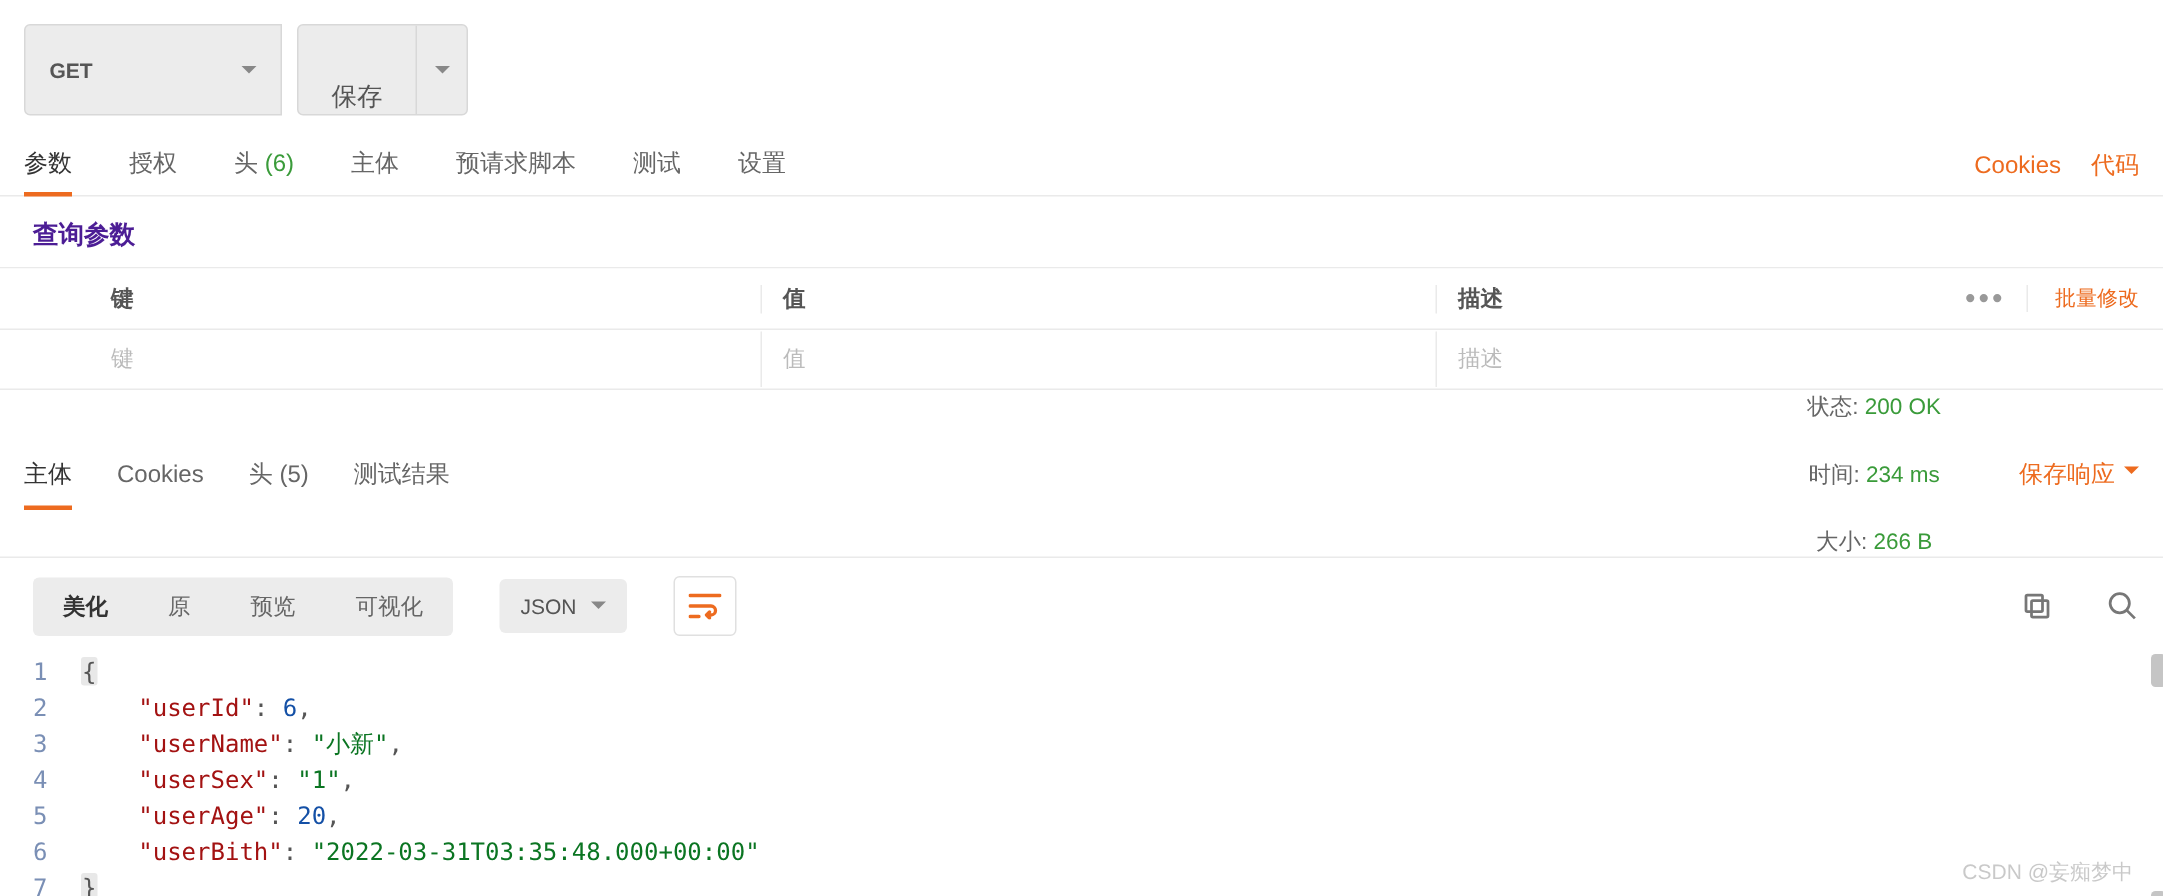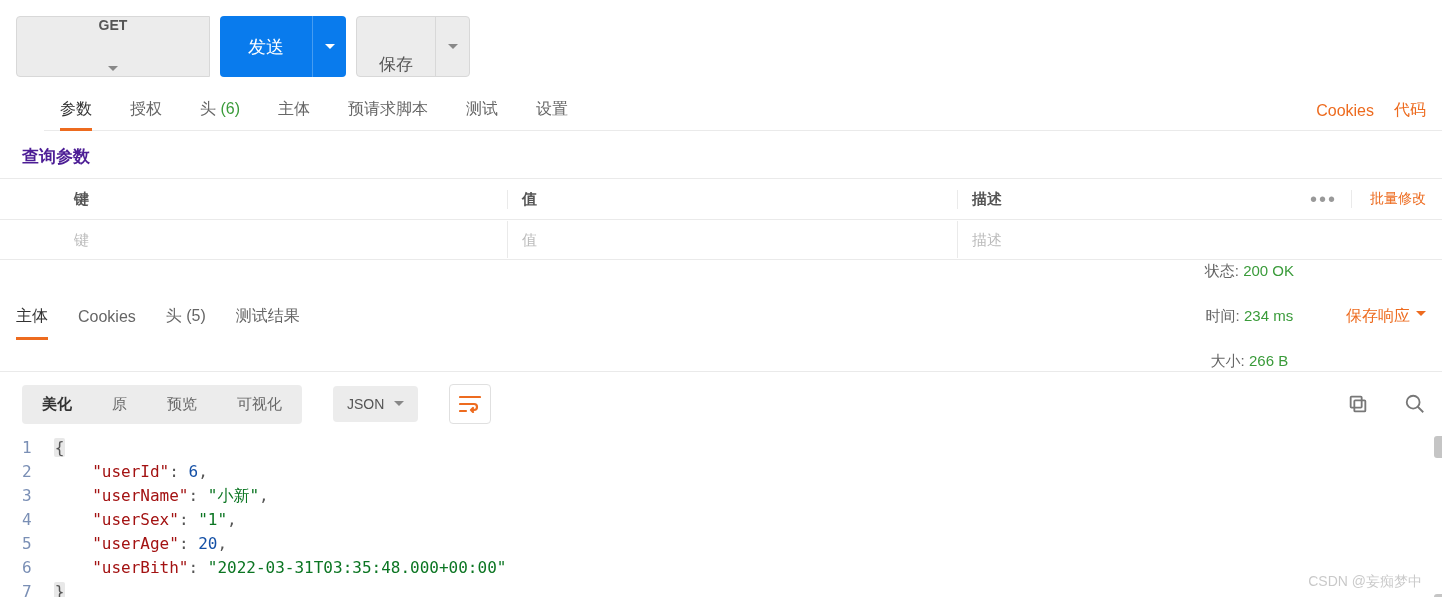--- a/index.html
+++ b/index.html
@@ -1,33 +1,33 @@
 <!DOCTYPE html>
 <html><head>
 <meta charset="utf-8">
 <style>
 * { box-sizing: border-box; margin: 0; padding: 0; }
 body { font-family: -apple-system, "Helvetica Neue", Arial, sans-serif; font-size: 14px; color: #333; background: #fff; width: 1442px; }
 
 
 .request-bar { display: flex; gap: 10px; padding: 16px 16px 14px 16px; align-items: stretch; }
-.method-select { display: flex; align-items: center; justify-content: space-between; width: 194px; background: #ececec; border: 1px solid #d8d8d8; border-radius: 4px 0 0 4px; padding: 0 16px; font-weight: 600; color: #555; cursor: pointer; flex-direction: column; }
+.method-select { display: flex; align-items: center; justify-content: space-between; width: 172px; background: #ececec; border: 1px solid #d8d8d8; border-radius: 4px 0 0 4px; padding: 0 16px; font-weight: 600; color: #555; cursor: pointer; }
 .method-select .caret { border: 5px solid transparent; border-top-color: #888; margin-top: 5px; }
 .url-input { flex: 1; border: 1px solid #d8d8d8; border-left: none; border-radius: 0 4px 4px 0; padding: 0 14px; font-size: 16px; color: #555; background: #fff; outline: none; margin-left: -10px; height: 44px; }
 .send-btn { display: flex; align-items: stretch; background: #097bed; border-radius: 4px; overflow: hidden; }
 .send-btn .label { color: #fff; font-size: 18px; font-weight: 500; padding: 0 28px; display: flex; align-items: center; cursor: pointer; }
 .send-btn .drop { width: 34px; display: flex; align-items: center; justify-content: center; border-left: 1px solid rgba(255,255,255,0.25); cursor: pointer; }
 .send-btn .drop .caret { border: 5px solid transparent; border-top-color: #fff; margin-top: 5px; }
 .save-btn { display: flex; align-items: stretch; background: #ececec; border: 1px solid #d8d8d8; border-radius: 4px; overflow: hidden; }
 .save-btn .label { padding: 0 22px; display: flex; align-items: center; color: #555; font-size: 17px; cursor: pointer; margin-top: 36px; }
 .save-btn .drop { width: 34px; display: flex; align-items: center; justify-content: center; border-left: 1px solid #d8d8d8; cursor: pointer; }
 .save-btn .drop .caret { border: 5px solid transparent; border-top-color: #888; margin-top: 5px; }
 
 
-.tab-row { display: flex; align-items: center; padding: 0 16px; border-bottom: 1px solid #eaeaea; font-size: 16px; margin-left: 44px; }
+.tab-row { display: flex; align-items: center; padding: 0 16px; border-bottom: 1px solid #eaeaea; font-size: 16px; }
 .tab-row .tab { padding: 8px 0 10px 0; margin-right: 38px; color: #666; cursor: pointer; position: relative; }
 .tab-row .tab.active { color: #333; }
 .tab-row .tab.active::after { content: ""; position: absolute; left: 0; right: 0; bottom: -1px; height: 3px; background: #ed6b1f; }
 .tab-row .count { color: #3a9b3a; }
 .tab-row .spacer { flex: 1; }
 .tab-row .link { color: #ed6b1f; cursor: pointer; margin-left: 20px; }
 
 
 .section-title { padding: 14px 16px 10px 22px; font-size: 17px; font-weight: 600; color: #4c1d95; }
 .params-table { width: 100%; border-top: 1px solid #eaeaea; border-bottom: 1px solid #eaeaea; }
@@ -84,26 +84,20 @@
 .watermark { position: absolute; right: 20px; bottom: 6px; color: rgba(120,120,120,0.4); font-size: 14px; }
 </style>
 </head>
 <body>
 
 <div class="request-bar">
   <div class="method-select">
     <span>GET</span>
     <span class="caret"></span>
   </div>
-  <div class="send-btn">
-    <div class="label">发送</div>
-    <div class="drop">
-        <span class="caret"></span>
-      </div>
-  </div>
   <div class="save-btn">
     <div class="label">保存</div>
     <div class="drop">
         <span class="caret"></span>
       </div>
   </div>
 </div>
 
 <div class="tab-row">
   <div class="tab active">参数</div>

